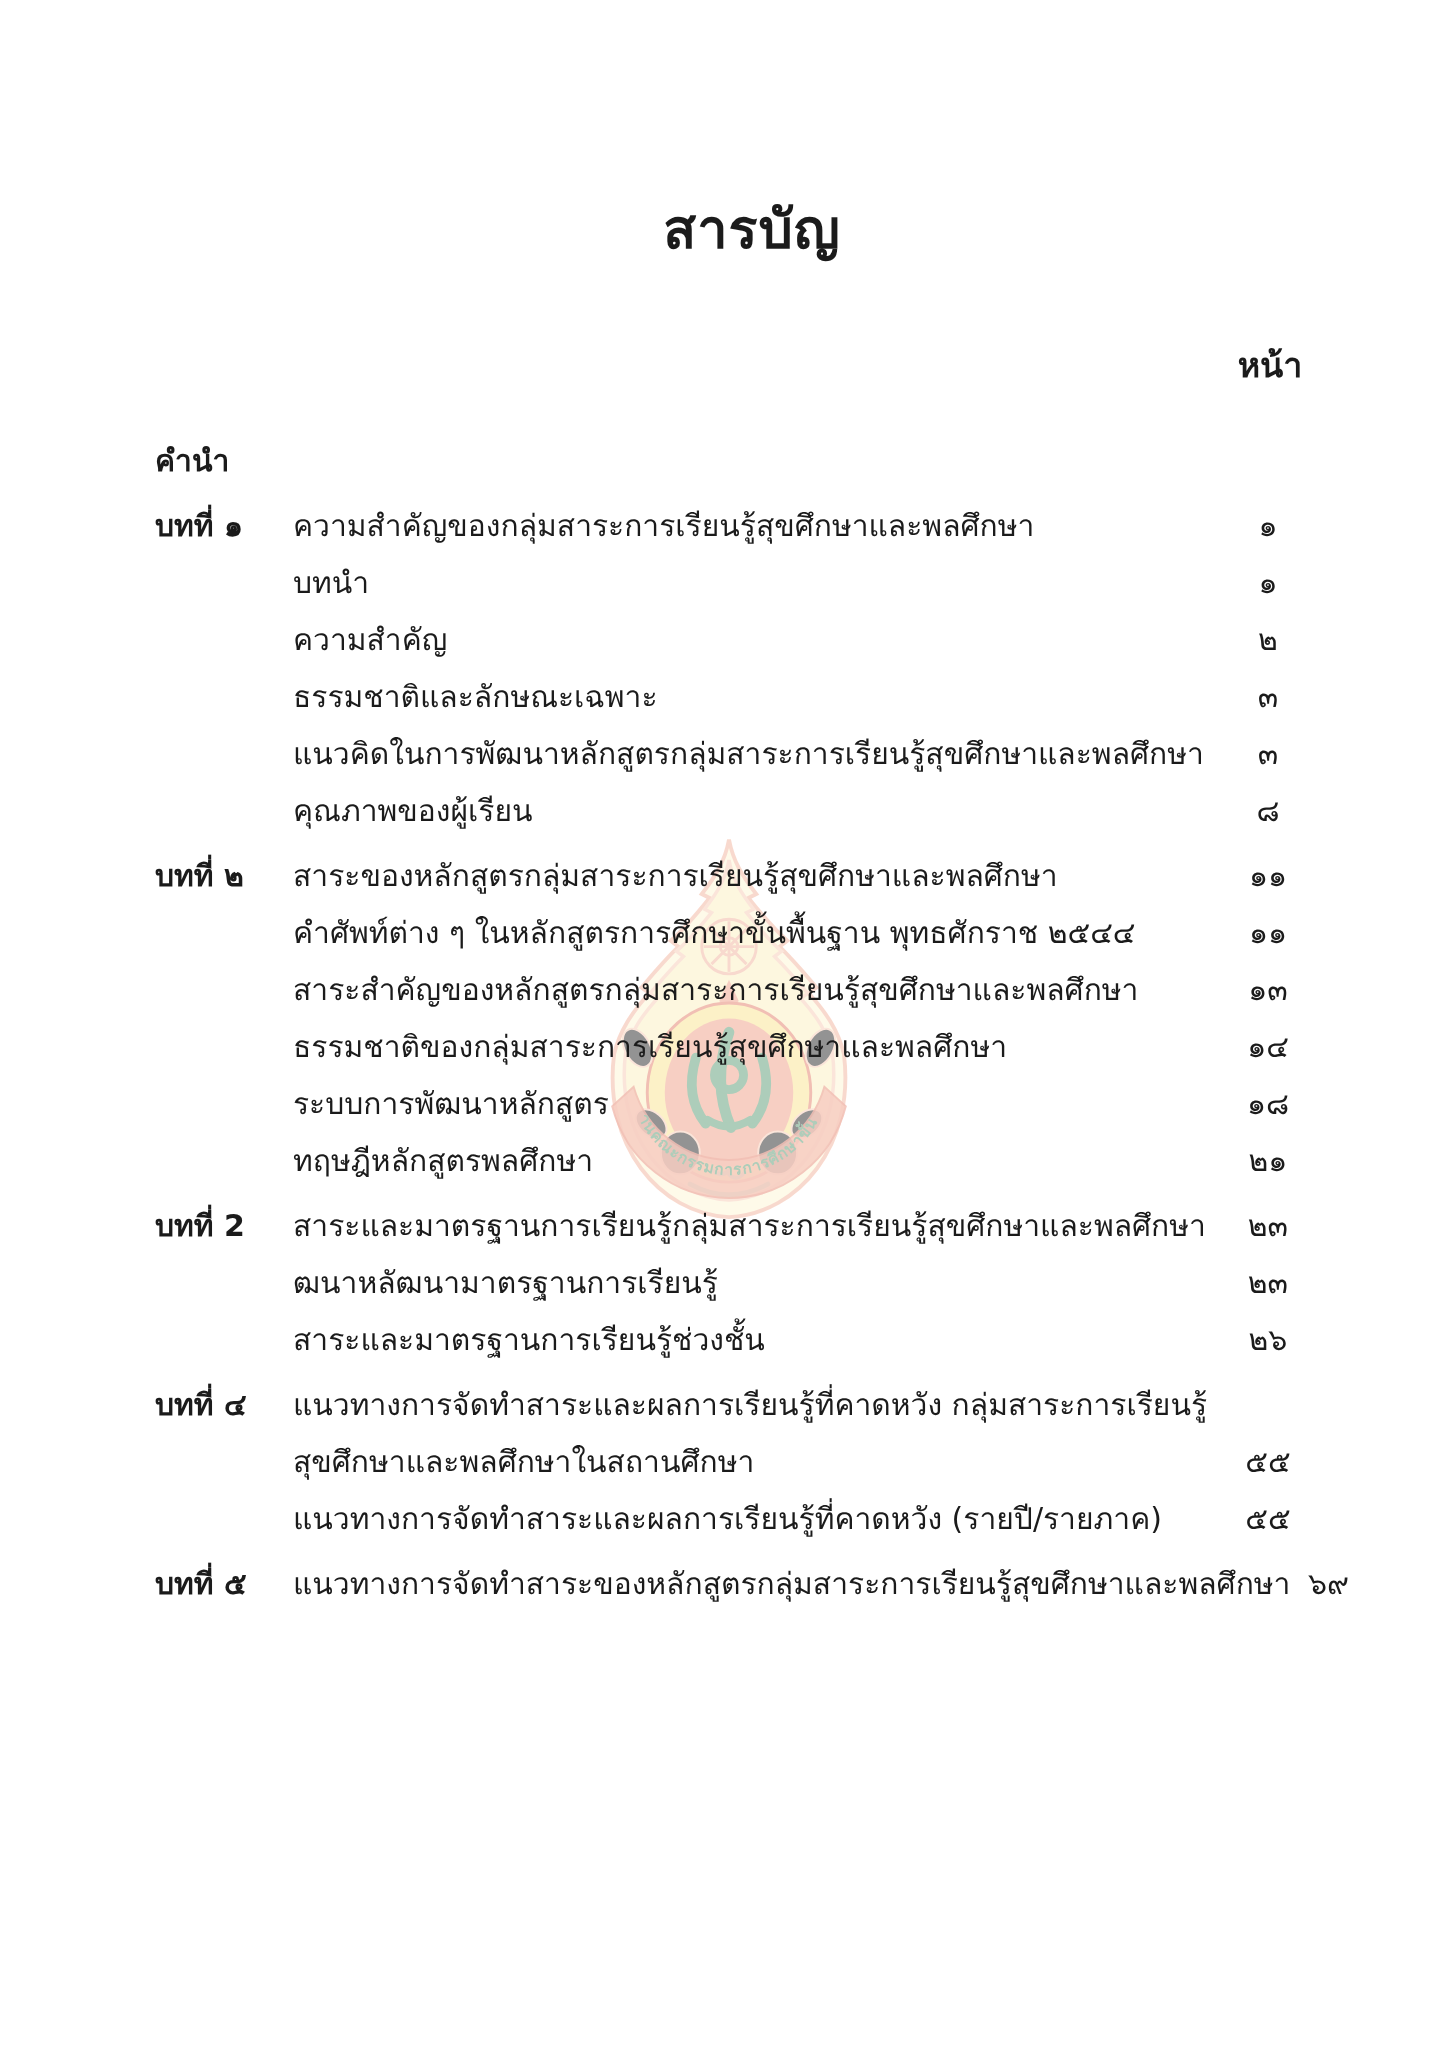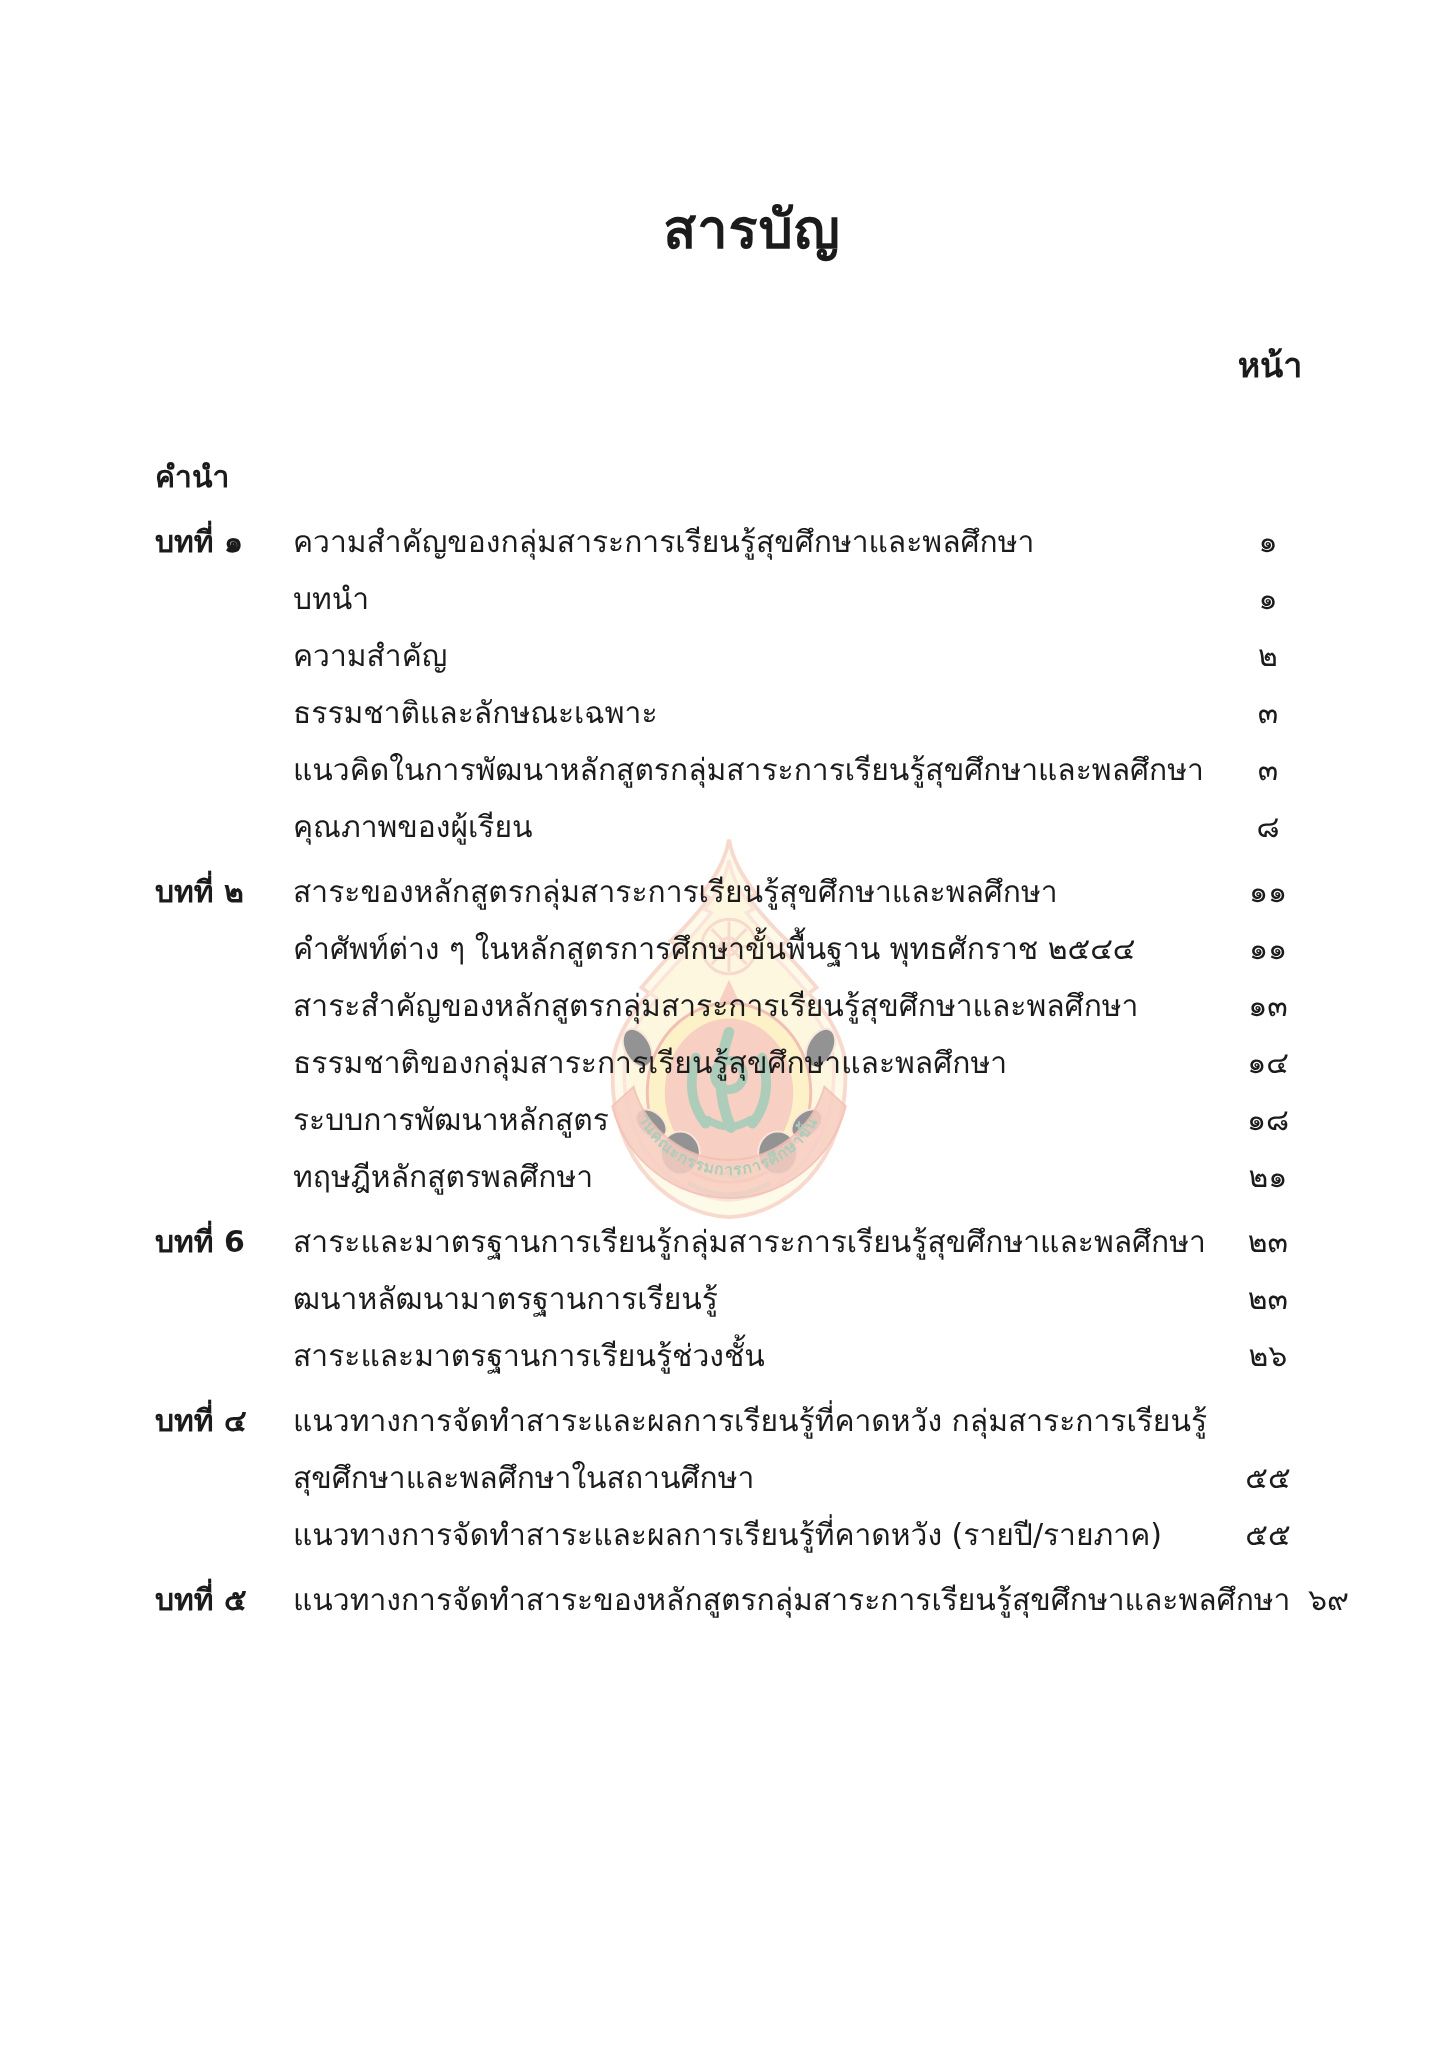--- a/index.html
+++ b/index.html
@@ -22,21 +22,21 @@
     padding-left:24px;
   }
   .page-col-header{
     position:absolute;
     top:338px;left:1230px;width:80px;
     text-align:center;
     font-size:34px;font-weight:700;
   }
   .toc{
     position:absolute;
-    top:448px;left:155px;width:1151px;
+    top:432px;left:155px;width:1151px;
     z-index:2;
   }
   .toc-row{
     display:flex;
     align-items:center;
     height:57px;
     font-size:30px;
     line-height:40px;
   }
   .toc-row.gap{margin-top:8px;}
@@ -202,21 +202,21 @@
     <span class="col-page">๑๘</span>
   </div>
 
   <div class="toc-row">
     <span class="col-chapter"></span>
     <span class="col-title">ทฤษฎีหลักสูตรพลศึกษา</span>
     <span class="col-page">๒๑</span>
   </div>
 
   <div class="toc-row gap">
-    <span class="col-chapter">บทที่ 6</span>
+    <span class="col-chapter">บทที่ 2</span>
     <span class="col-title">สาระและมาตรฐานการเรียนรู้กลุ่มสาระการเรียนรู้สุขศึกษาและพลศึกษา</span>
     <span class="col-page">๒๓</span>
   </div>
 
   <div class="toc-row">
     <span class="col-chapter"></span>
     <span class="col-title">ฒนาหลัฒนามาตรฐานการเรียนรู้</span>
     <span class="col-page">๒๓</span>
   </div>
 

